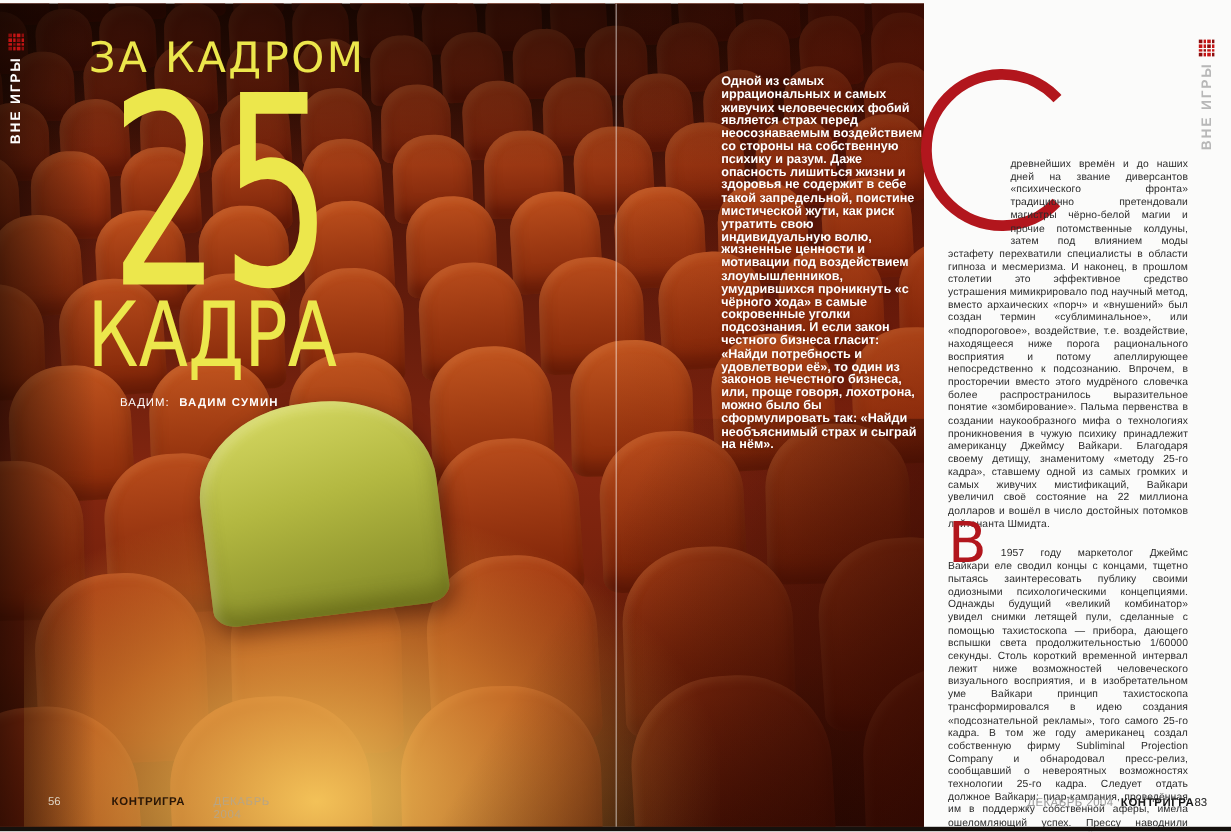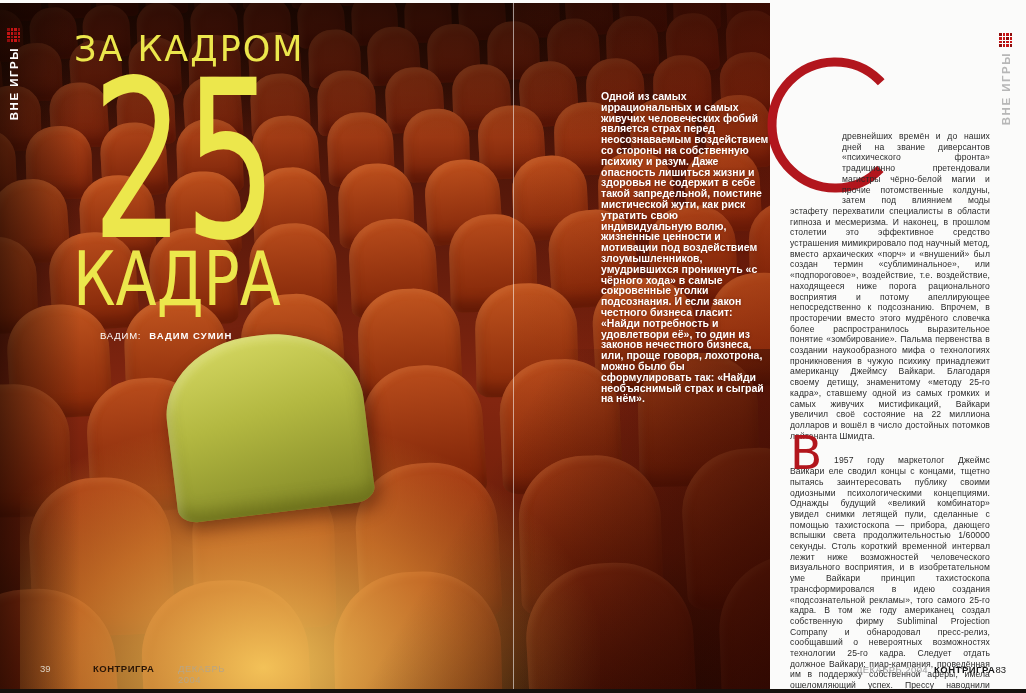--- a/index.html
+++ b/index.html
@@ -34,21 +34,21 @@
   .vtab-left .vtext{color:#ffffff;}
   .vtab-right .vtext{color:#b7b7b7;}
   
   .t1,.t2,.t3{position:absolute;color:#ece74c;font-family:"DejaVu Sans",sans-serif;z-index:10;white-space:nowrap;}
   .t1{left:74px;top:37px;font-size:35px;line-height:25px;letter-spacing:2px;}
   .t2{left:92px;top:81px;font-size:220px;line-height:160px;transform:scaleX(.66);transform-origin:left top;}
   .t3{left:73px;top:252px;font-size:75px;line-height:55px;transform:scaleX(.8);transform-origin:left top;}
   .byline{position:absolute;left:100px;top:330px;z-index:10;color:#fff;font-size:9.5px;letter-spacing:.8px;}
   .byline b{margin-left:8px;letter-spacing:1px;}
   .lede{position:absolute;left:601px;top:63px;width:170px;z-index:10;color:#ffffff;font-weight:bold;
-        font-size:10.5px;line-height:10.8px;text-shadow:0 0 3px rgba(60,10,0,.4);margin-top:28px;}
+        font-size:10.5px;line-height:10.8px;text-shadow:0 0 3px rgba(60,10,0,.4);}
   .footer-l{position:absolute;left:0;top:663px;z-index:11;font-size:9.5px;}
   .footer-l .fp{position:absolute;left:40px;color:#ddd2c2;}
   .footer-l .fm{position:absolute;left:93px;font-weight:bold;color:#2a1606;letter-spacing:.5px;}
   .footer-l .fi{position:absolute;left:178px;color:#b8a584;letter-spacing:.5px;}
   
   .cap-c{position:absolute;left:760px;top:50px;z-index:8;}
   .sr{position:absolute;width:1px;height:1px;overflow:hidden;clip-path:inset(50%);}
   .column{position:absolute;left:790px;top:131px;width:200px;z-index:10;color:#2b2b2b;
           font-size:8.6px;line-height:10.7px;text-align:justify;letter-spacing:.1px;}
   .column p{margin:0;}
@@ -230,21 +230,21 @@
   <div class="t2">25</div>
   <div class="t3">КАДРА</div>
 
   <div class="byline">
     <span>ВАДИМ:</span><b>ВАДИМ СУМИН</b>
   </div>
 
   <div class="lede">Одной из самых иррациональных и самых живучих человеческих фобий является страх перед неосознаваемым воздействием со стороны на собственную психику и разум. Даже опасность лишиться жизни и здоровья не содержит в себе такой запредельной, поистине мистической жути, как риск утратить свою индивидуальную волю, жизненные ценности и мотивации под воздействием злоумышленников, умудрившихся проникнуть «с чёрного хода» в самые сокровенные уголки подсознания. И если закон честного бизнеса гласит: «Найди потребность и удовлетвори её», то один из законов нечестного бизнеса, или, проще говоря, лохотрона, можно было бы сформулировать так: «Найди необъяснимый страх и сыграй на нём».</div>
 
   <div class="footer-l">
-    <span class="fp">39</span>
+    <span class="fp">56</span>
     <span class="fm">КОНТРИГРА</span>
     <span class="fi">ДЕКАБРЬ 2004</span>
   </div>
 
   <div class="vtab vtab-right">
     <div class="grid-icon">
         <i style="background: rgb(142, 13, 13);"></i>
         <i style="background: rgb(197, 20, 20);"></i>
         <i style="background: rgb(197, 20, 20);"></i>
         <i style="background: rgb(142, 13, 13);"></i>

